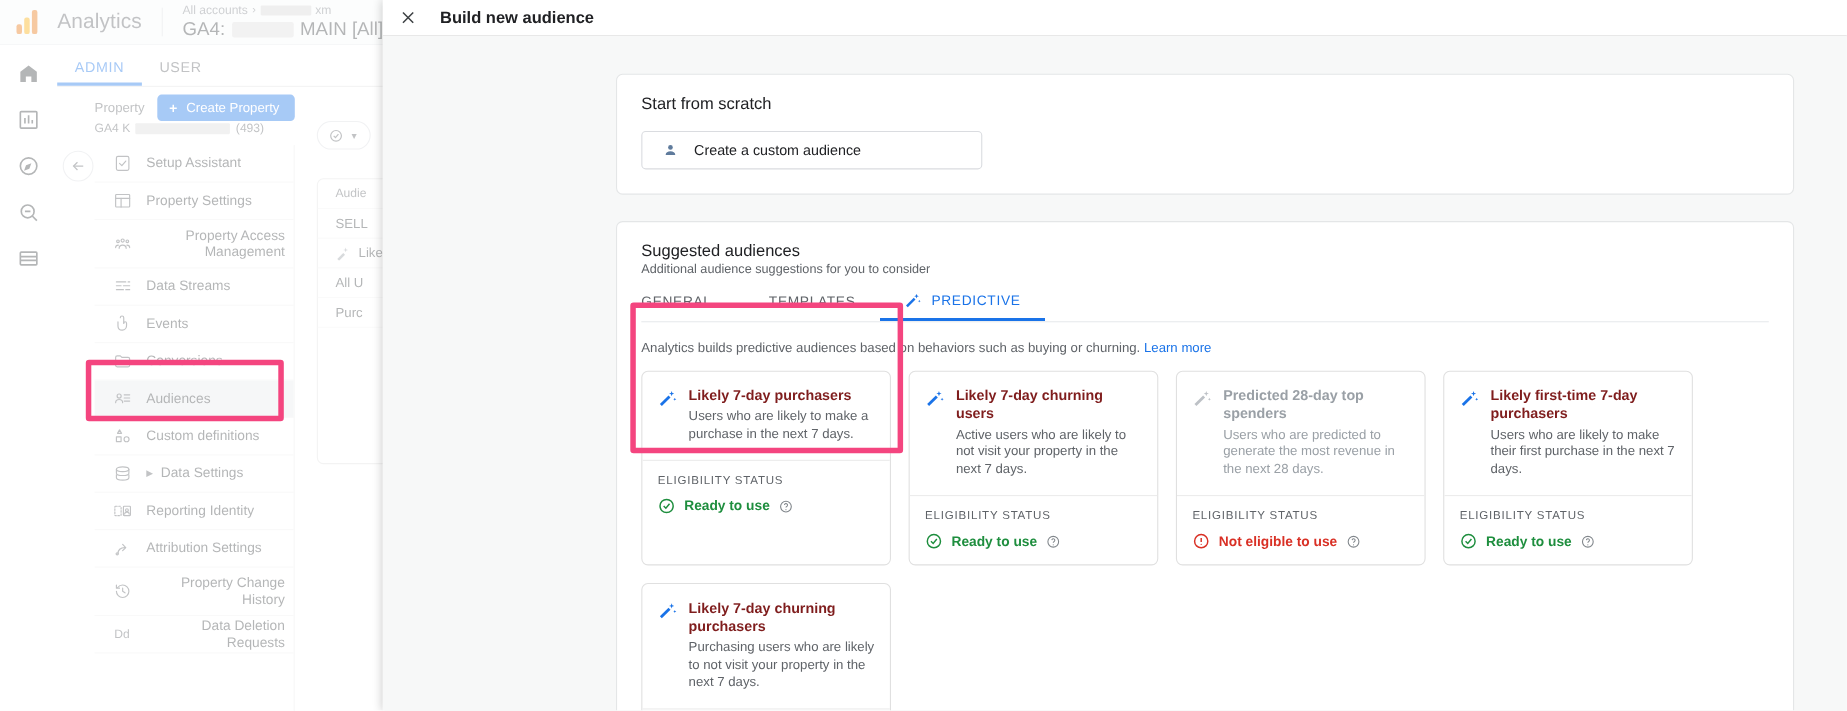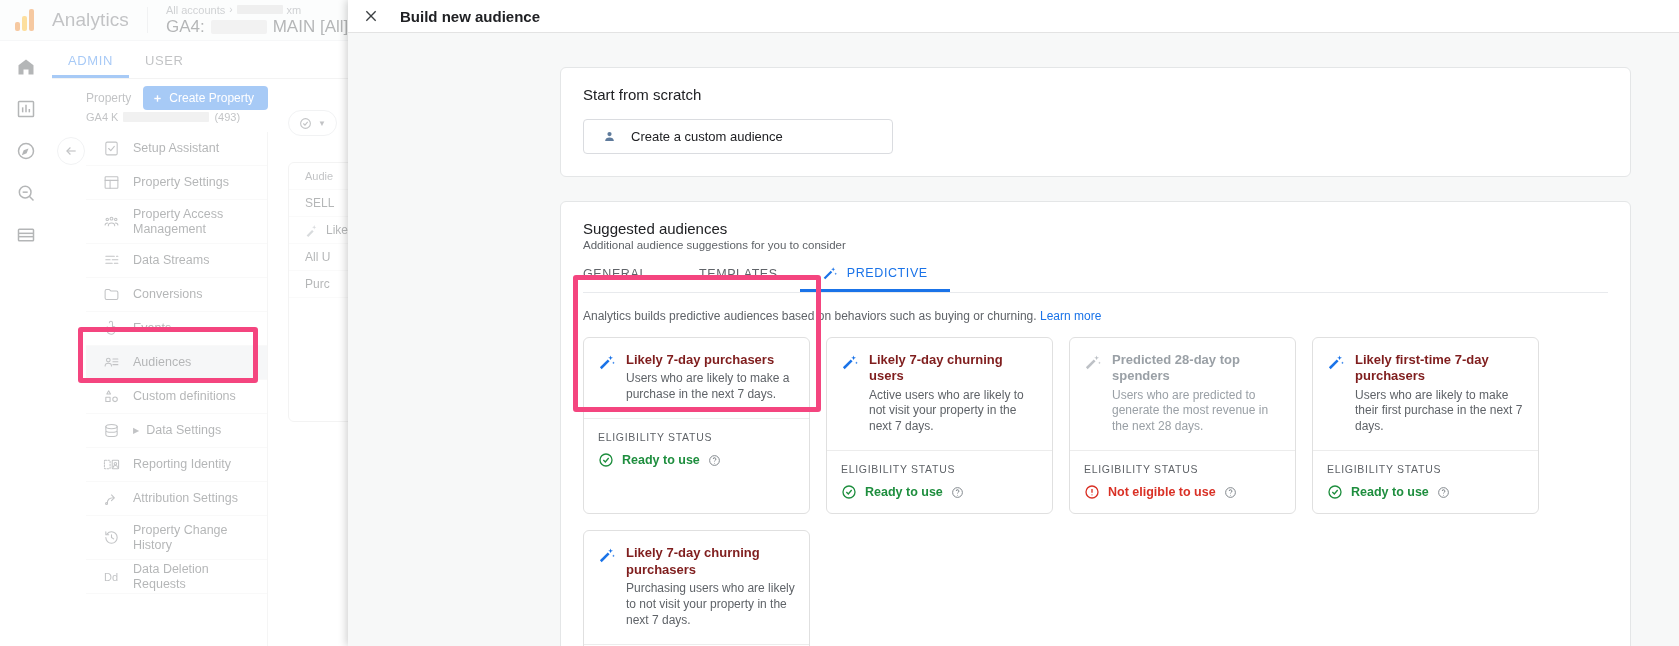--- a/index.html
+++ b/index.html
@@ -84,21 +84,21 @@
     position: absolute; left: 86px; top: 132px; width: 182px; bottom: 0;
     background: #fff; border-right: 1px solid #e5e5e5;
   }
   .nav-item {
     height: 34px; display: flex; align-items: center; gap: 13px;
     padding: 0 8px 0 16px; font-size: 12.5px; color: #3c4043;
     border-bottom: 1px solid #eeeeee; position: relative;
   }
   .nav-item.tall { height: 44px; }
   .nav-item .nv-ico { width: 18px; height: 18px; flex: 0 0 18px; color: #5f6368; display:flex; align-items:center; justify-content:center; }
-  .nav-item .nv-lbl { line-height: 1.2; }
+  .nav-item .nv-lbl { line-height: 1.2; text-align: right; }
   .nav-item.selected { background: #e8eaed; }
   .nav-item .caret { font-size: 8px; color:#5f6368; margin-right:-6px; }
 
   
   .ga-main { position: absolute; left: 268px; top: 132px; right: 0; bottom: 0; background: #fff; }
   .main-filterbar { position: absolute; left: 20px; top: -22px; display: flex; gap: 8px; align-items: center; }
   .pill {
     height: 26px; border: 1px solid #dadce0; border-radius: 14px; background: #fff;
     display: flex; align-items: center; gap: 6px; padding: 0 10px; color:#5f6368; font-size: 12px;
   }
@@ -321,33 +321,33 @@
               <line x1="13" y1="11" x2="21" y2="11"></line>
               <line x1="4" y1="16" x2="13" y2="16"></line>
               <line x1="16" y1="16" x2="21" y2="16"></line>
             </svg>
           </span>
           <span class="nv-lbl">Data Streams</span>
         </div>
         <div class="nav-item">
           <span class="nv-ico">
             <svg width="17" height="17" viewBox="0 0 24 24" fill="none" stroke="#5f6368" stroke-width="1.5" stroke-linecap="round" stroke-linejoin="round">
-              <path d="M3 7a2 2 0 012-2h4l2 2h8a2 2 0 012 2v8a2 2 0 01-2 2H5a2 2 0 01-2-2z"></path>
-            </svg>
-          </span>
-          <span class="nv-lbl">Conversions</span>
-        </div>
-        <div class="nav-item">
-          <span class="nv-ico">
-            <svg width="17" height="17" viewBox="0 0 24 24" fill="none" stroke="#5f6368" stroke-width="1.5" stroke-linecap="round" stroke-linejoin="round">
               <path d="M9 4a2.2 2.2 0 014.4 0v7"></path>
               <path d="M13.4 11c0-1 .8-1.8 1.8-1.8s1.8.8 1.8 1.8v3c0 3-2 6-5.5 6S6 17.6 6 14.6V9.4"></path>
             </svg>
           </span>
           <span class="nv-lbl">Events</span>
+        </div>
+        <div class="nav-item">
+          <span class="nv-ico">
+            <svg width="17" height="17" viewBox="0 0 24 24" fill="none" stroke="#5f6368" stroke-width="1.5" stroke-linecap="round" stroke-linejoin="round">
+              <path d="M3 7a2 2 0 012-2h4l2 2h8a2 2 0 012 2v8a2 2 0 01-2 2H5a2 2 0 01-2-2z"></path>
+            </svg>
+          </span>
+          <span class="nv-lbl">Conversions</span>
         </div>
         <div class="nav-item selected">
           <span class="nv-ico">
             <svg width="17" height="17" viewBox="0 0 24 24" fill="none" stroke="#5f6368" stroke-width="1.5" stroke-linecap="round" stroke-linejoin="round">
               <circle cx="7.5" cy="8.5" r="2.6"></circle>
               <path d="M3 17c0-2.6 2-4 4.5-4s4.5 1.4 4.5 4"></path>
               <line x1="14" y1="7" x2="21" y2="7"></line>
               <line x1="14" y1="11" x2="21" y2="11"></line>
               <line x1="14" y1="15" x2="21" y2="15"></line>
             </svg>

